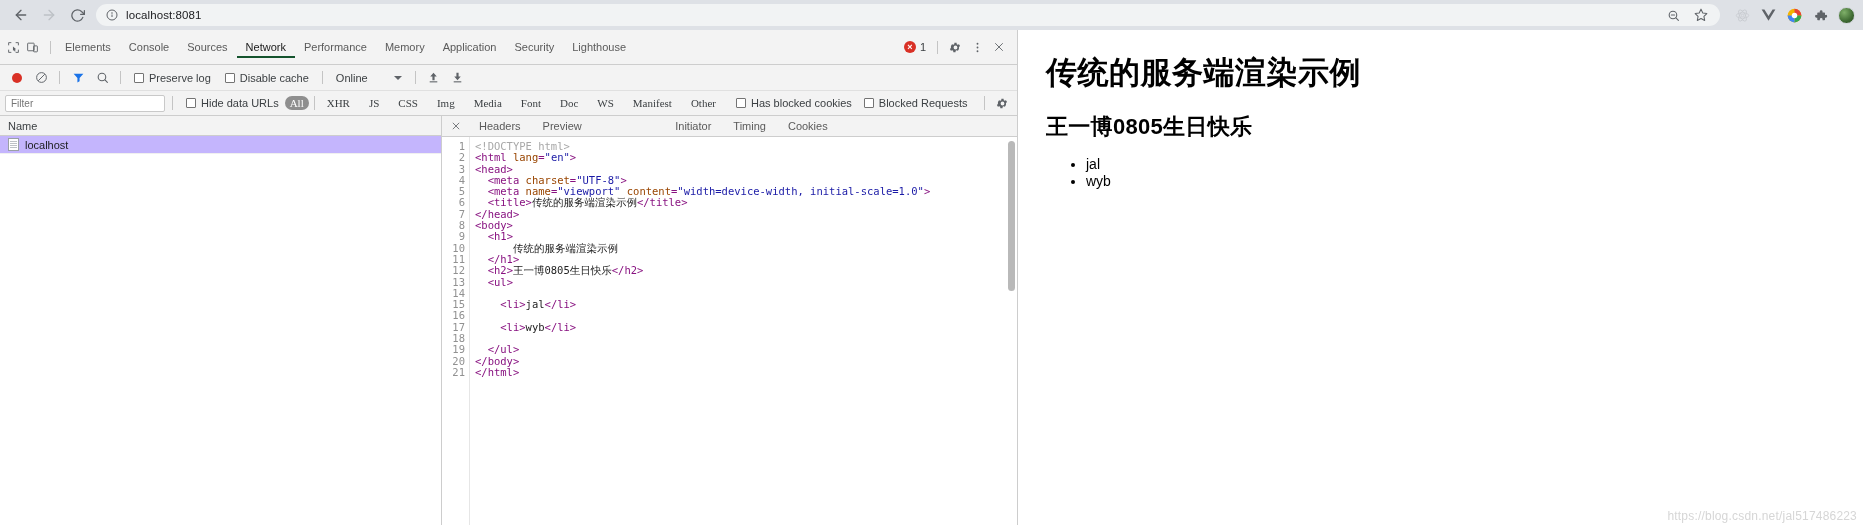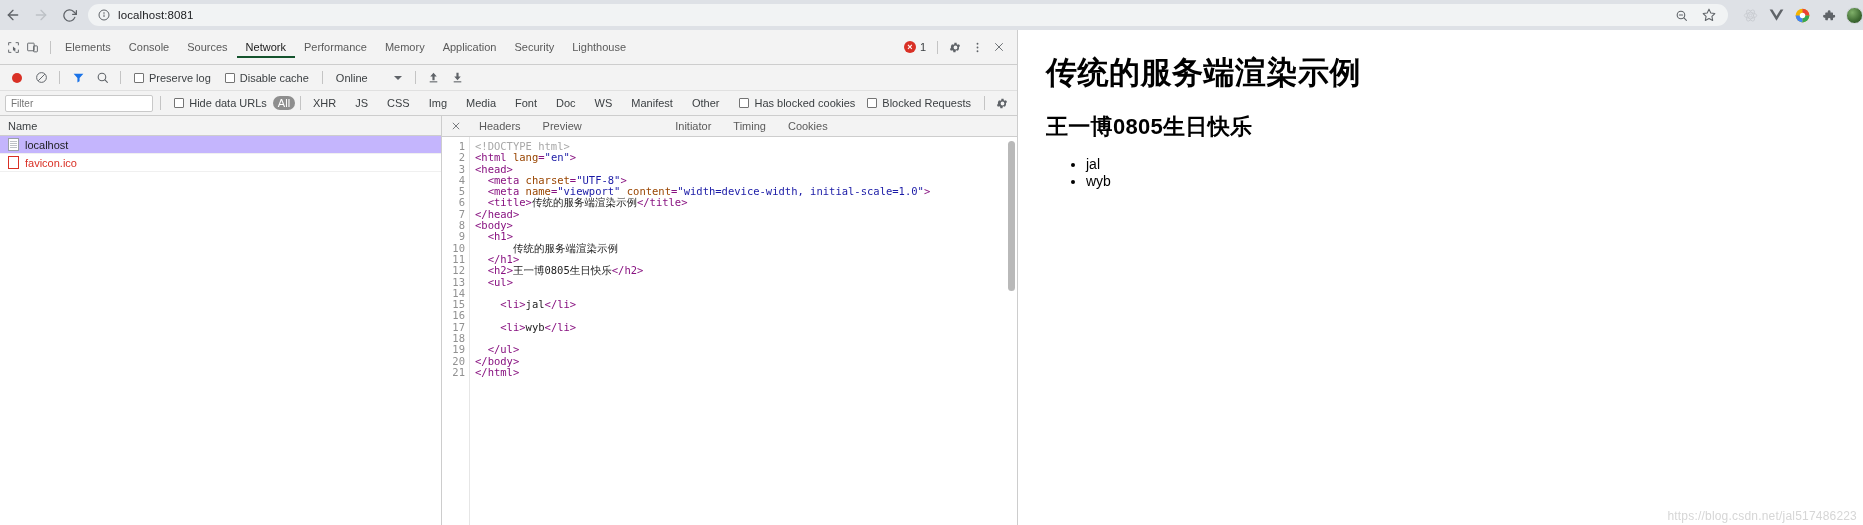--- a/index.html
+++ b/index.html
@@ -6,21 +6,21 @@
   html, body {
     width: 1863px; height: 525px;
     font-family: "Liberation Sans", sans-serif;
     background: #fff; overflow: hidden;
   }
   .app { width: 1863px; height: 525px; display: flex; flex-direction: column; }
 
   
   .browser-bar {
     height: 30px; min-height: 30px; background: #dee1e6;
-    display: flex; align-items: center; padding: 0 0; gap: 2px;
+    display: flex; align-items: center; padding: 0 8px; gap: 2px;
   }
   .nav-btn {
     width: 26px; height: 26px; display: flex; align-items: center; justify-content: center;
     border-radius: 50%; color: #5f6368;
   }
   .nav-btn.disabled { color: #bdc1c6; }
   .omnibox {
     flex: 1; height: 22px; background: #f1f3f4; border-radius: 12px;
     display: flex; align-items: center; padding: 0 10px; margin: 0 6px 0 4px;
     gap: 8px; position: relative;
@@ -78,21 +78,21 @@
   
   .net-filterbar {
     height: 25px; min-height: 25px; background: #f3f3f3; border-bottom: 1px solid #cdcdcd;
     display: flex; align-items: center; padding: 0 5px; gap: 0; font-size: 11px; color: #3c4043;
   }
   .filter-input {
     width: 160px; height: 17px; background: #fff; border: 1px solid #c9c9c9; border-radius: 2px;
     font-size: 10px; color: #5f6368; padding: 0 5px; font-family: "Liberation Sans", sans-serif;
   }
   .fb-sep { width: 1px; height: 14px; background: #c4c4c4; margin: 0 7px; }
-  .type-pill { padding: 1px 5px; border-radius: 7px; white-space: nowrap; margin-right: 9px; }
+  .type-pill { padding: 1px 5px; border-radius: 7px; white-space: nowrap; margin-right: 9px; font-family: Liberation Serif, serif; }
   .type-pill.on { background: #8e8e8e; color: #fff; }
   .fb-gear { margin-left: auto; display: flex; align-items: center; }
 
   
   .net-body { flex: 1; display: flex; min-height: 0; }
   .req-list { width: 442px; min-width: 442px; border-right: 1px solid #cdcdcd; display: flex; flex-direction: column; background: #fff; }
   .req-head {
     height: 20px; min-height: 20px; background: #f3f3f3; border-bottom: 1px solid #cdcdcd;
     font-size: 11px; color: #3c4043; display: flex; align-items: center; padding-left: 8px;
   }
@@ -382,24 +382,20 @@
         <div class="req-list">
           <div class="req-head">Name</div>
           <div class="req-row selected">
             <span class="doc-ico">
                 <i></i>
                 <i></i>
                 <i></i>
                 <i></i>
               </span>
             <span class="req-name">localhost</span>
-          </div>
-          <div class="req-row error">
-            <span class="blank-ico"></span>
-            <span class="req-name">favicon.ico</span>
           </div>
         </div>
 
         <div class="detail">
           <div class="detail-tabs">
             <span class="close-x">
               <svg width="10" height="10" viewBox="0 0 24 24" fill="none" stroke="currentColor" stroke-width="2" stroke-linecap="round">
                   <line x1="5" y1="5" x2="19" y2="19"></line>
                   <line x1="19" y1="5" x2="5" y2="19"></line>
                 </svg>

